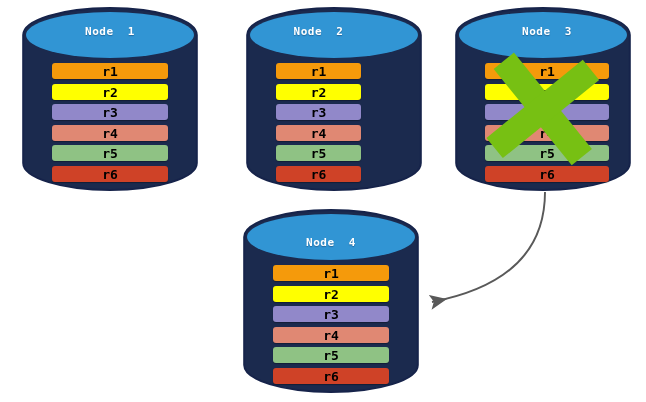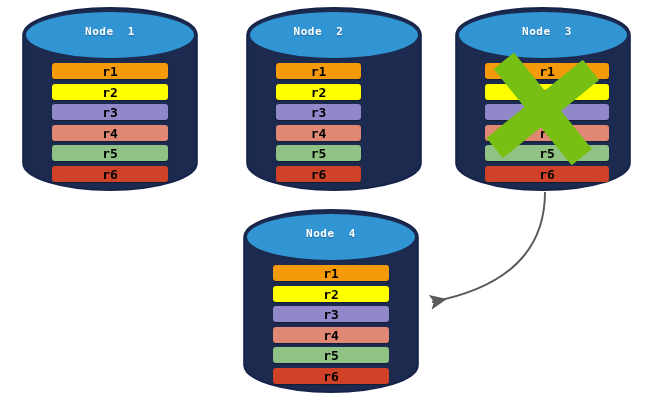--- a/index.html
+++ b/index.html
@@ -126,21 +126,21 @@
           <rect x="26" y="88" width="124" height="26" fill="#77c013" transform="rotate(45 88 101)"></rect>
           <rect x="26" y="88" width="124" height="26" fill="#77c013" transform="rotate(-45 88 101)"></rect>
         </g>
       </svg>
     </div>
     <div class="node" style="left: 243px; top: 210px; width: 176px; height: 182px;">
       <svg class="node-svg" width="176" height="182" viewBox="0 0 176 182">
         <path d="M 1.2 27 L 1.2 155 A 86.8 27 0 0 0 174.8 155 L 174.8 27 A 86.8 27 0 0 0 1.2 27 Z" fill="#1b2a4e" stroke="#16234a" stroke-width="2"></path>
         <ellipse cx="88" cy="27" rx="84" ry="23" fill="#3195d4"></ellipse>
       </svg>
-      <div class="node-title" style="top: 17px;">Node  4</div>
+      <div class="node-title" style="top: 26px;">Node  4</div>
       <div class="rows" style="top: 55px; padding-left: 30px; padding-right: 30px; box-sizing: border-box;">
         <div class="row-bar" style="background: rgb(245, 154, 11); height: 16px; margin-bottom: 4.5px; padding-top: 1px;">r1</div>
         <div class="row-bar" style="background: rgb(255, 255, 0); height: 16px; margin-bottom: 4.5px; padding-top: 1px;">r2</div>
         <div class="row-bar" style="background: rgb(145, 136, 201); height: 16px; margin-bottom: 4.5px; padding-top: 1px;">r3</div>
         <div class="row-bar" style="background: rgb(224, 136, 115); height: 16px; margin-bottom: 4.5px; padding-top: 1px;">r4</div>
         <div class="row-bar" style="background: rgb(143, 194, 132); height: 16px; margin-bottom: 4.5px; padding-top: 1px;">r5</div>
         <div class="row-bar" style="background: rgb(207, 66, 39); height: 16px; margin-bottom: 0px; padding-top: 1px;">r6</div>
       </div>
     </div>
   </div>

